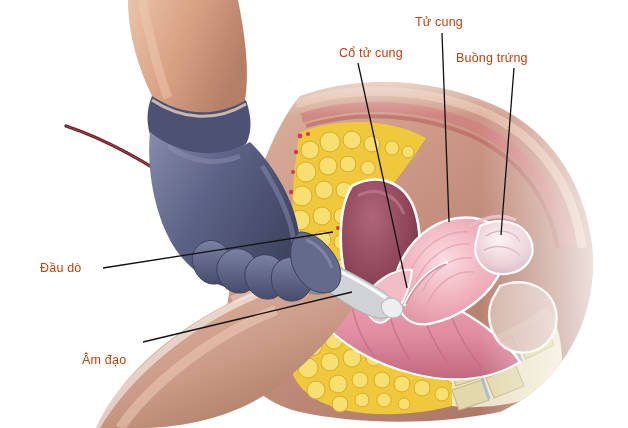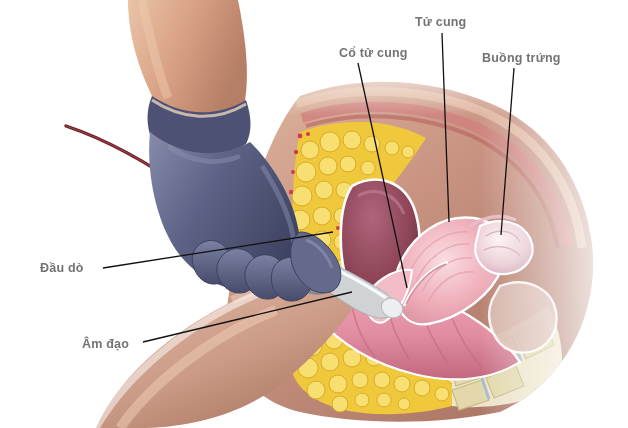--- a/index.html
+++ b/index.html
@@ -1,20 +1,20 @@
 <!DOCTYPE html>
 <html><head>
 <meta charset="utf-8">
 <style>
   html,body{margin:0;padding:0;background:#ffffff;}
   body{width:628px;height:428px;overflow:hidden;
        font-family:"Liberation Sans","DejaVu Sans",sans-serif;}
   #stage{position:relative;width:628px;height:428px;background:#ffffff;}
   #art{position:absolute;inset:0;width:628px;height:428px;}
-  .lbl{position:absolute;color:#737373;font-size:12.5px;font-weight:700;
+  .lbl{position:absolute;color:#c2410c;font-size:12.5px;font-weight:400;
        letter-spacing:.2px;white-space:nowrap;line-height:1;}
 </style>
 </head>
 <body>
 
 <div id="stage">
 
   <svg id="art" viewBox="0 0 628 428">
     <defs>
       <linearGradient id="gArm" x1="0" y1="0" x2="1" y2="0.4">
@@ -322,17 +322,17 @@
       <line x1="358" y1="63" x2="407" y2="288"></line>
       <line x1="442" y1="33" x2="449" y2="222"></line>
       <line x1="514" y1="68" x2="501" y2="235"></line>
       <line x1="103" y1="268" x2="333" y2="232"></line>
       <line x1="143" y1="342" x2="352" y2="292"></line>
     </g>
   </svg>
 
   <div class="lbl" style="left:339px;top:47px;">Cổ tử cung</div>
   <div class="lbl" style="left:415px;top:16px;">Tử cung</div>
-  <div class="lbl" style="left:482px;top:52px;">Buồng trứng</div>
+  <div class="lbl" style="left:456px;top:52px;">Buồng trứng</div>
   <div class="lbl" style="left:40px;top:262px;">Đầu dò</div>
-  <div class="lbl" style="left:82px;top:338px;">Âm đạo</div>
+  <div class="lbl" style="left:82px;top:354px;">Âm đạo</div>
 
 </div>
 
 </body></html>

